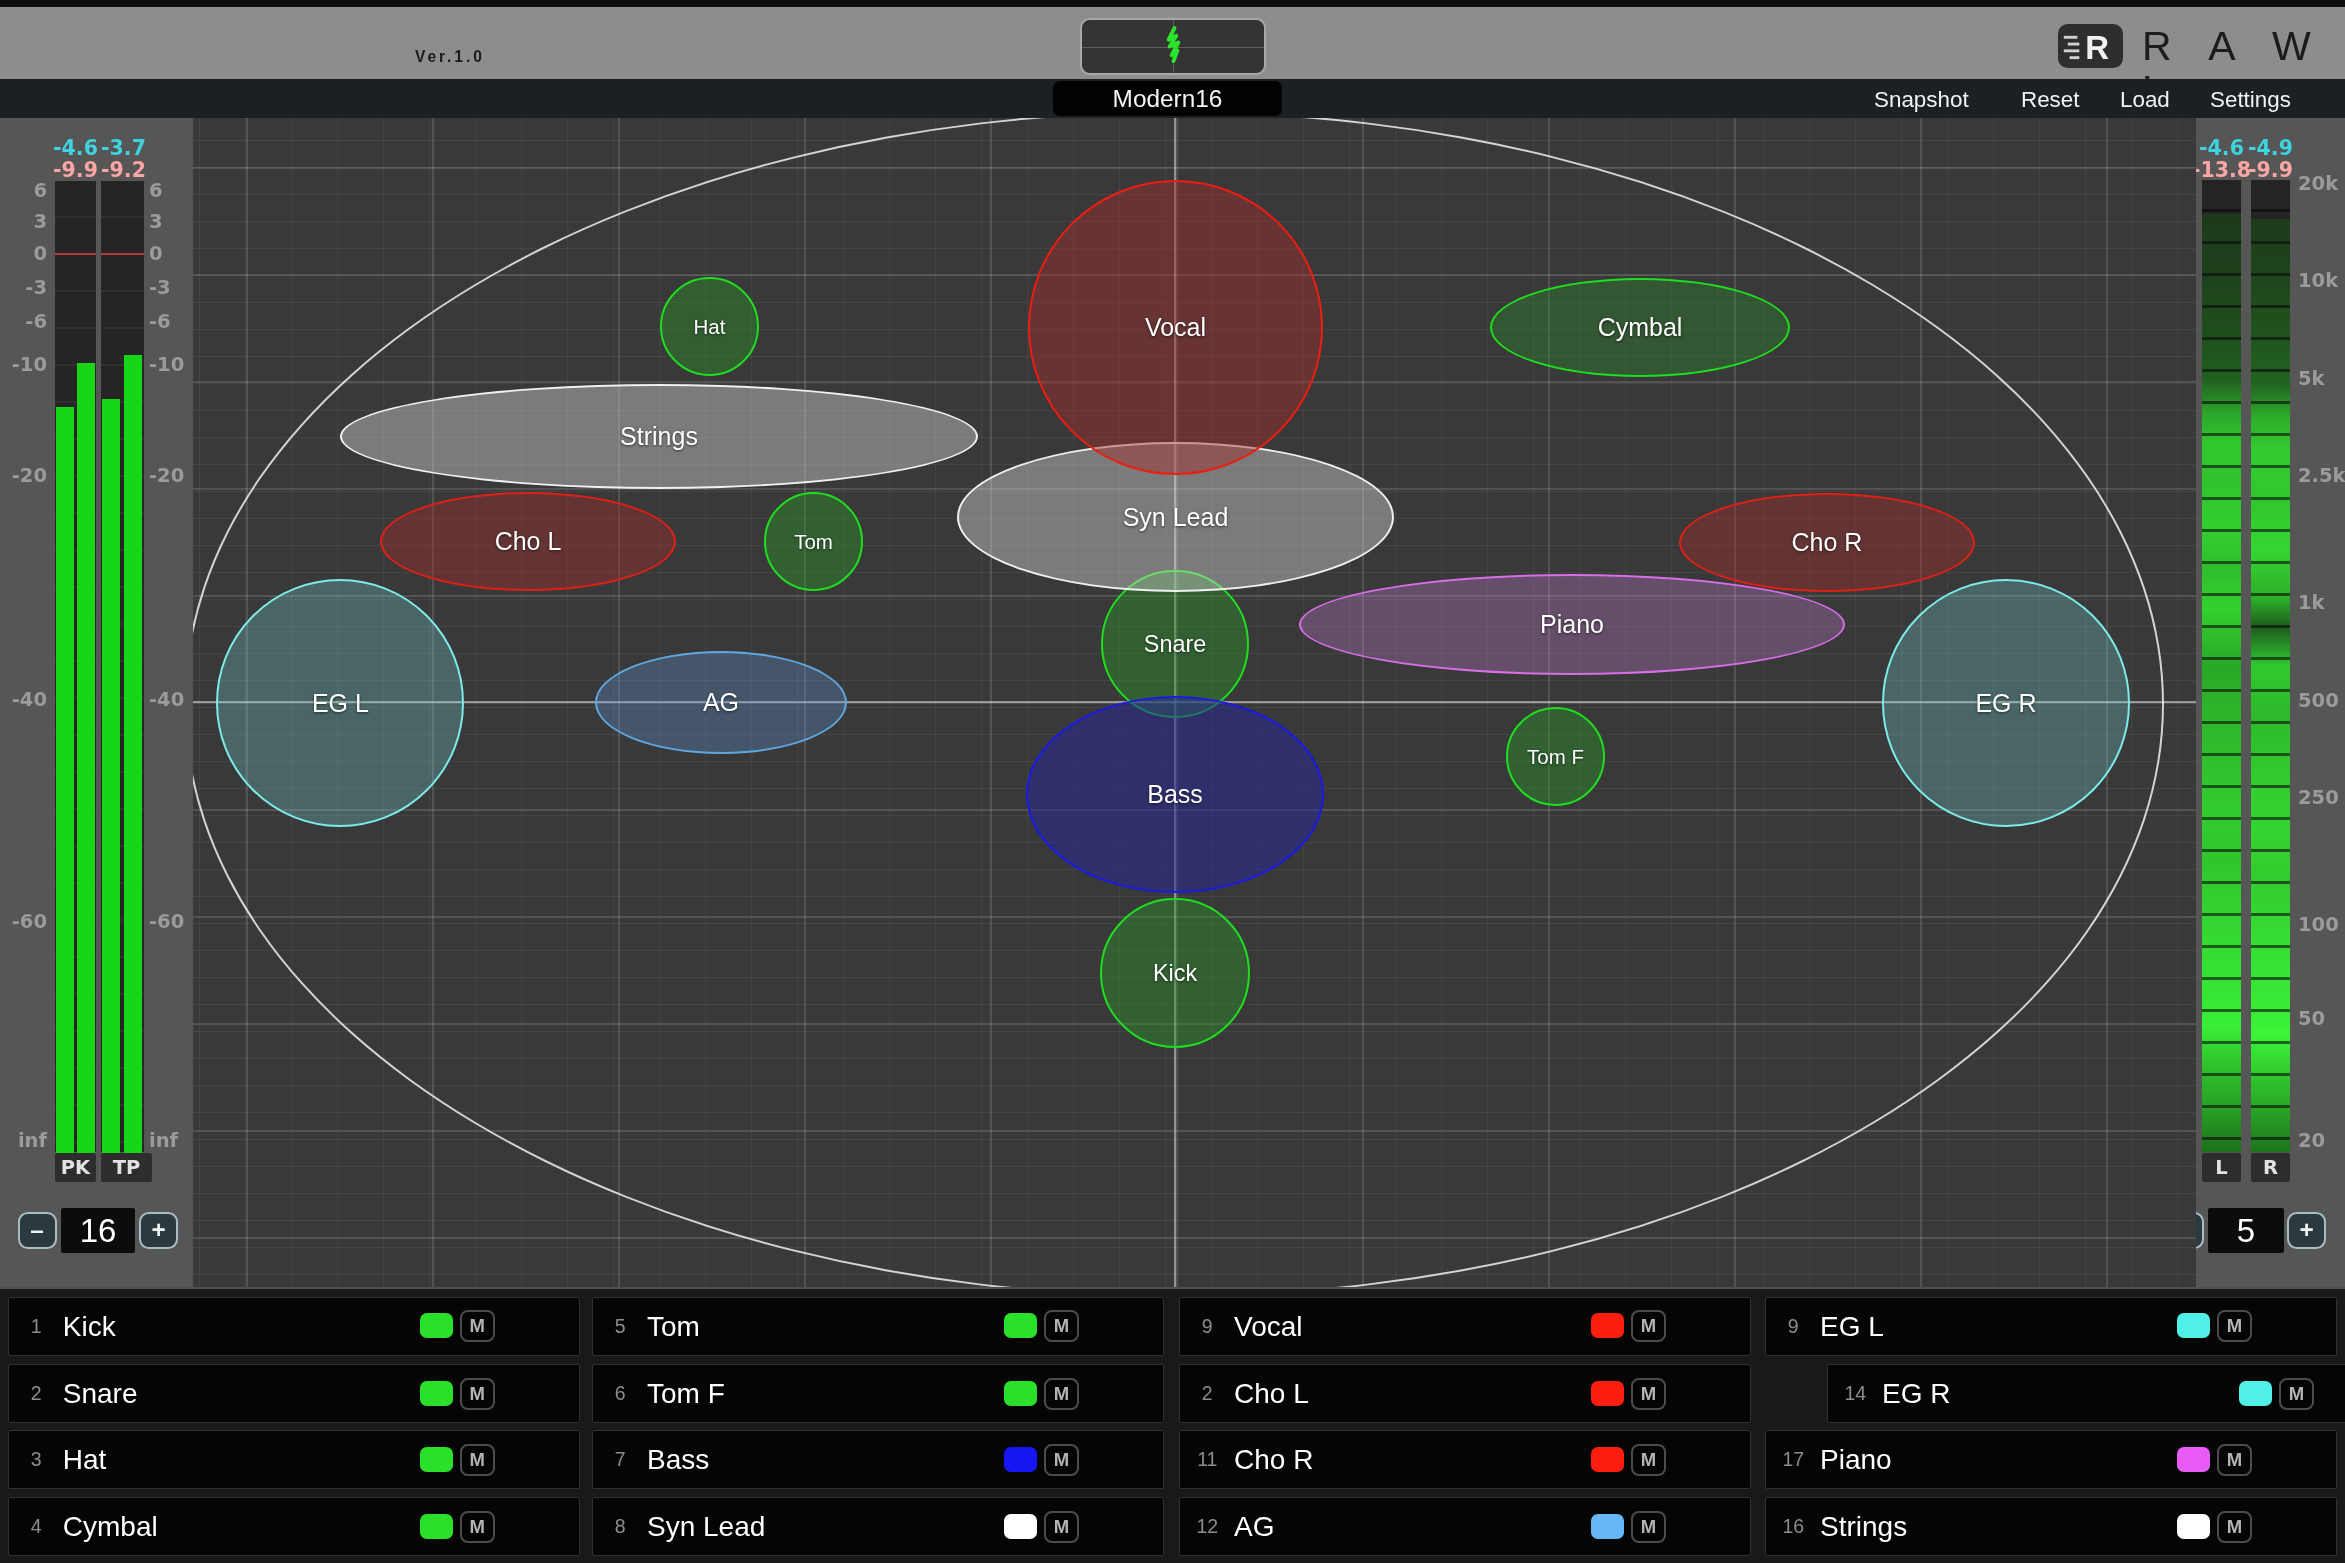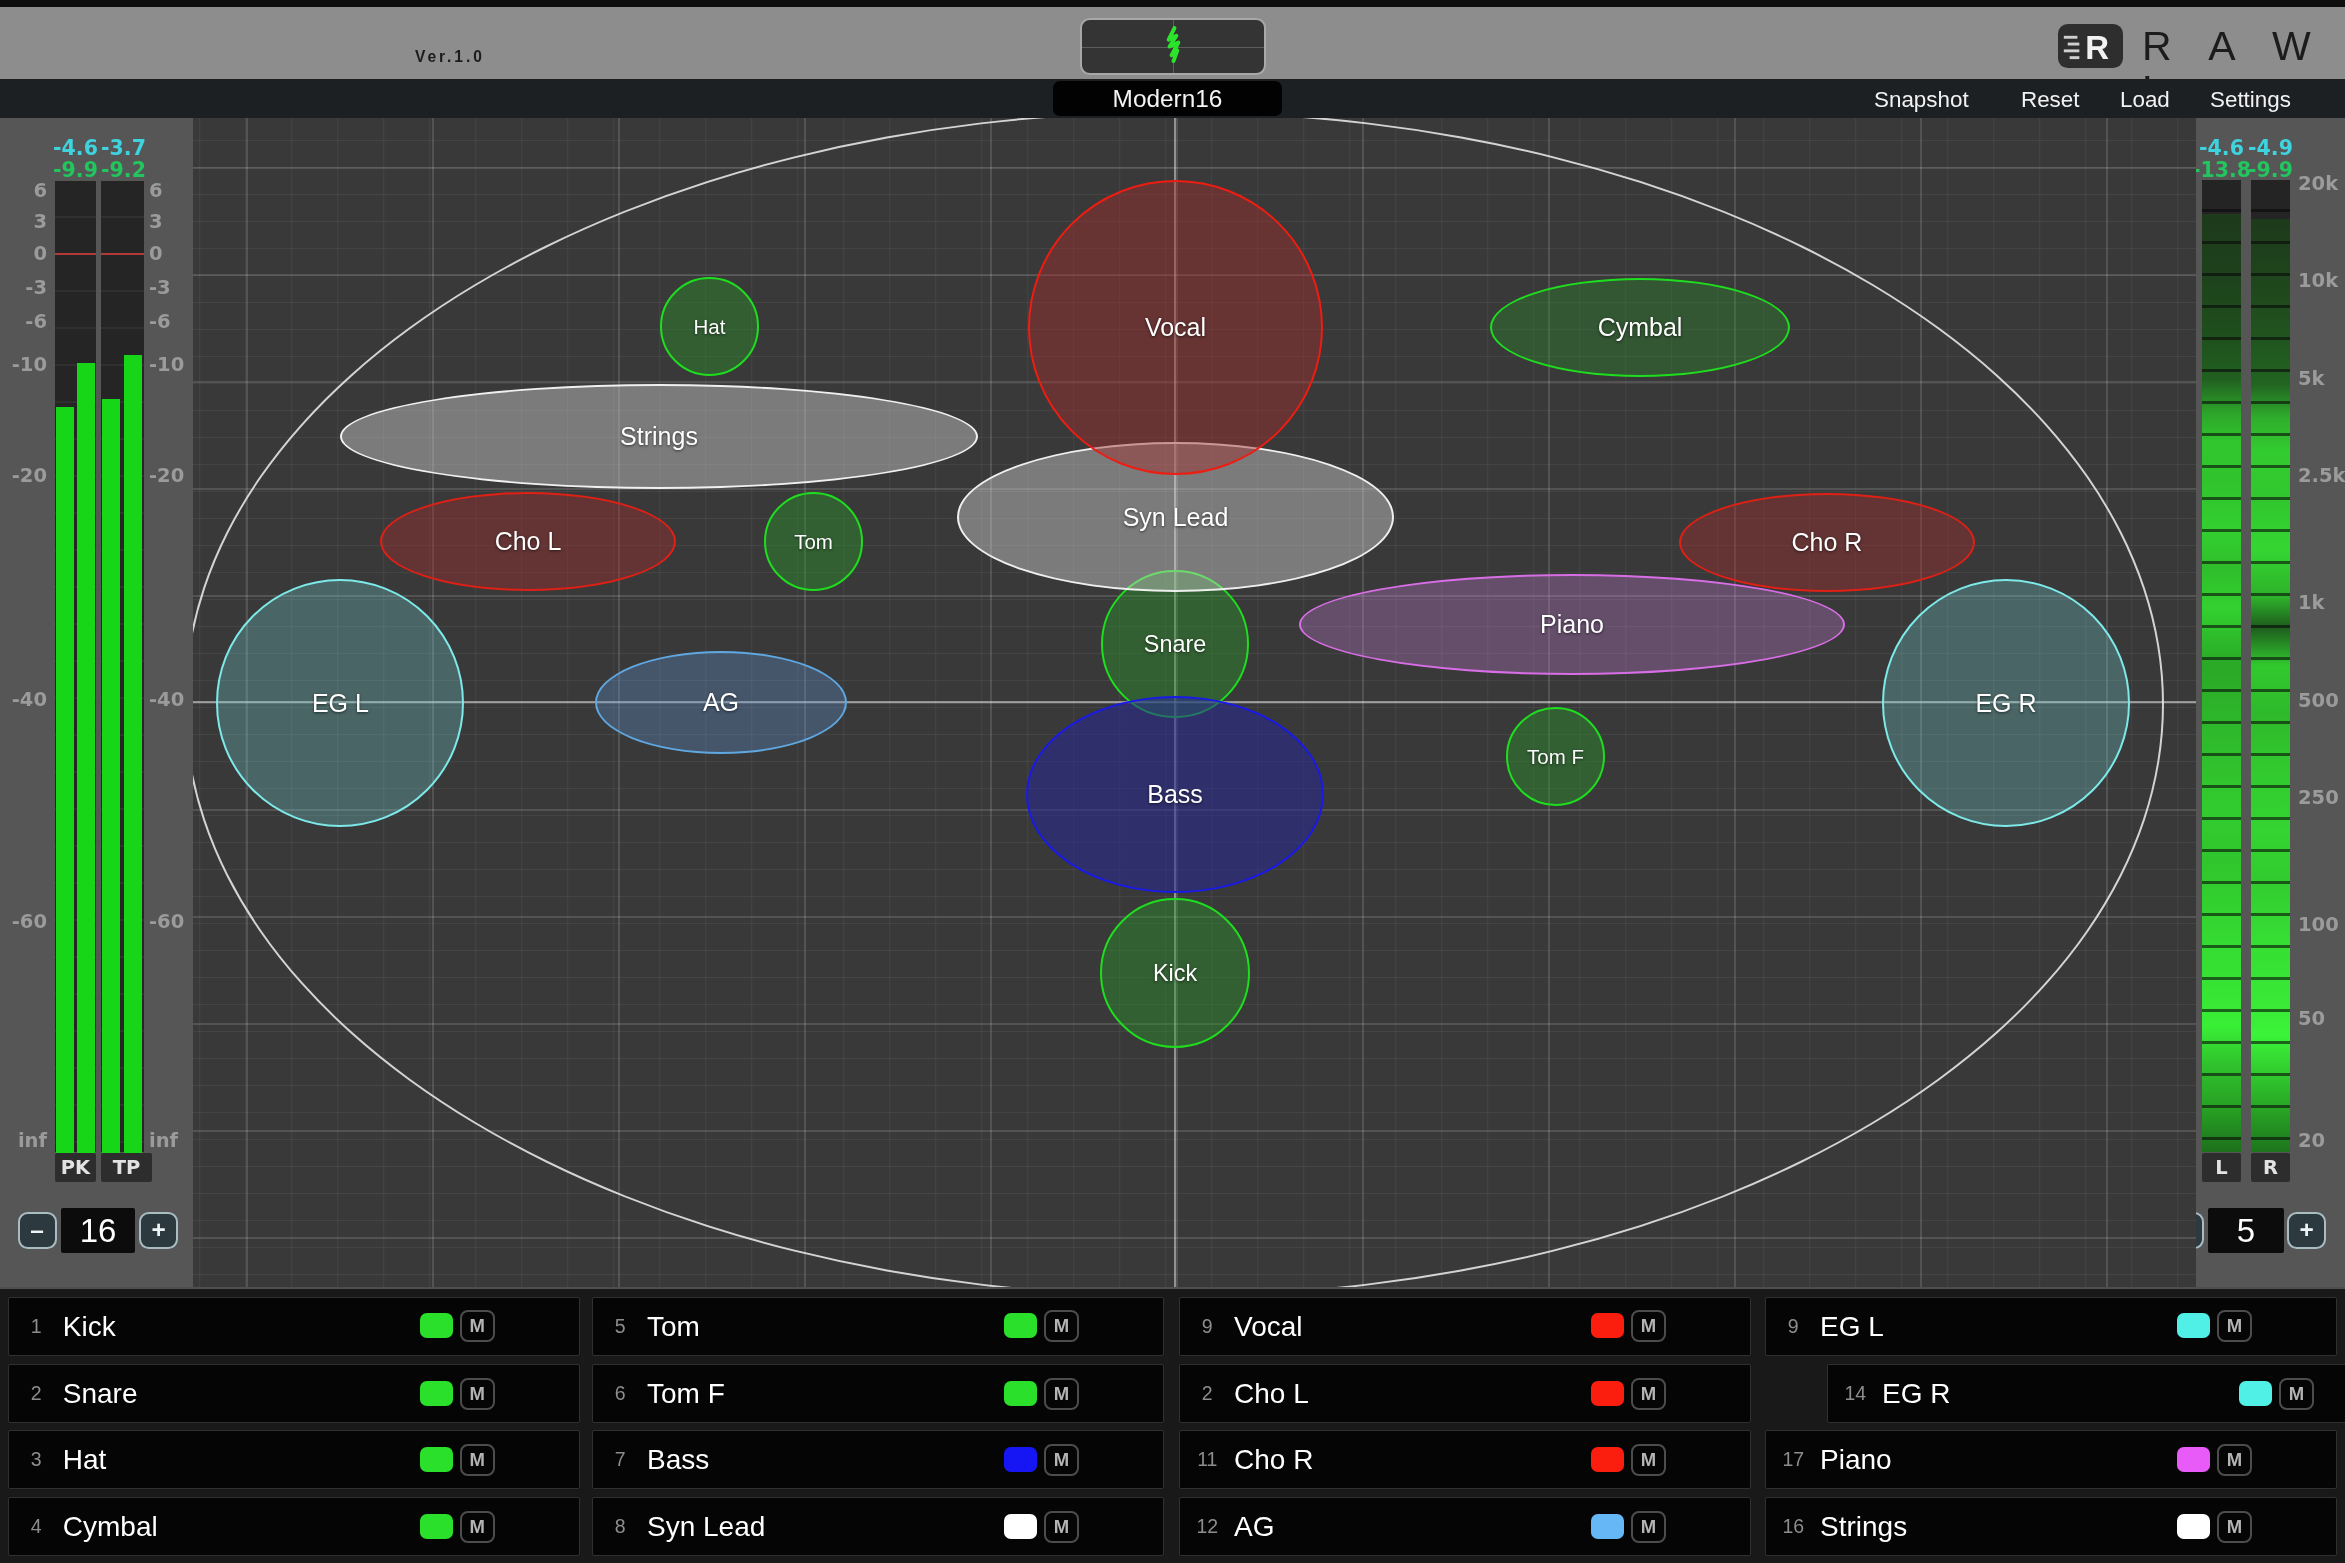--- a/index.html
+++ b/index.html
@@ -26,21 +26,21 @@
           color:#f5f5f5;font-size:24.4px;text-align:center;line-height:35px;}
 
   
   .sidepanel{top:118px;height:1169px;background:#565656;}
   .panel-l{left:0;width:193px;}
   .panel-r{left:2196px;width:149px;}
 
   
   .mval{width:59px;text-align:center;font-family:"DejaVu Sans",sans-serif;font-weight:bold;font-size:20.5px;}
   .pkv{color:#3ed3de;}
-  .rmsv{color:#22c55e;}
+  .rmsv{color:#fca5a5;}
   .sc{position:absolute;font-family:"DejaVu Sans",sans-serif;font-weight:bold;font-size:19.5px;color:#9b9b9b;line-height:25px;}
   .mcol{background:#252525;background-image:repeating-linear-gradient(to bottom,transparent 0 35px,rgba(255,255,255,0.05) 35px 37px);}
   .bar{position:absolute;width:17.6px;background:#17d517;}
   .zeroline{position:absolute;height:2px;background:#b43a3a;}
   .tagbox{position:absolute;background:#2d2d2d;color:#e2e2e2;font-family:"DejaVu Sans",sans-serif;
           font-weight:bold;font-size:19.5px;text-align:center;line-height:29px;border-radius:2px;}
   .spec{position:absolute;top:180px;width:39px;height:972px;
     background-image:
       repeating-linear-gradient(to bottom,transparent 0 29px,rgba(8,8,8,0.6) 29px 32px),
       linear-gradient(to bottom,#242424 0%,#242424 3.5%,#1d3a1b 3.5%,#1e421c 10%,#1f4f1d 16%,#216020 20.5%,

